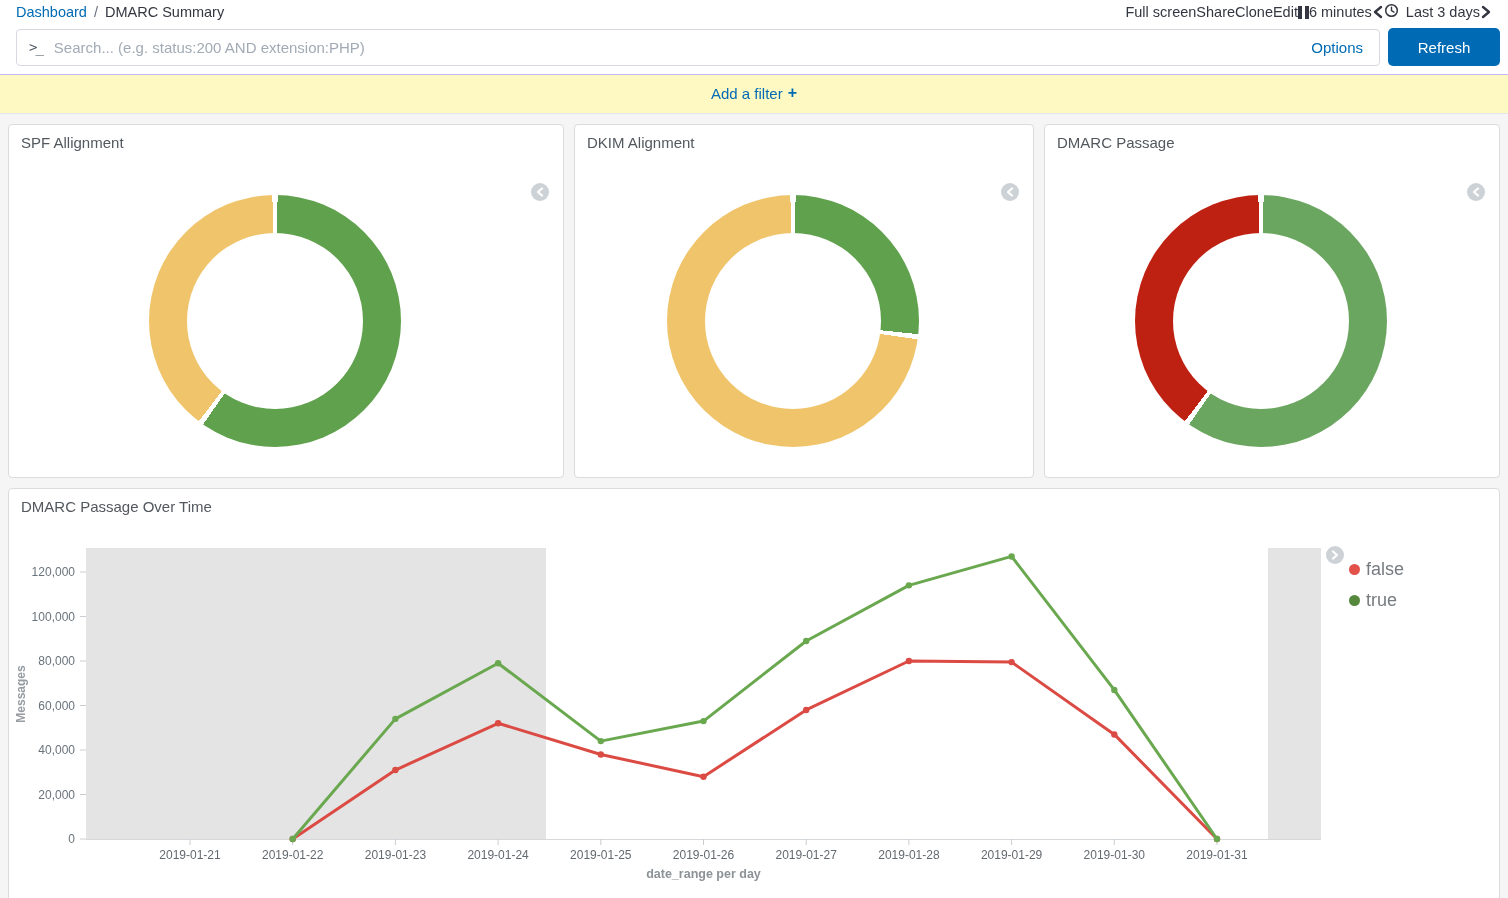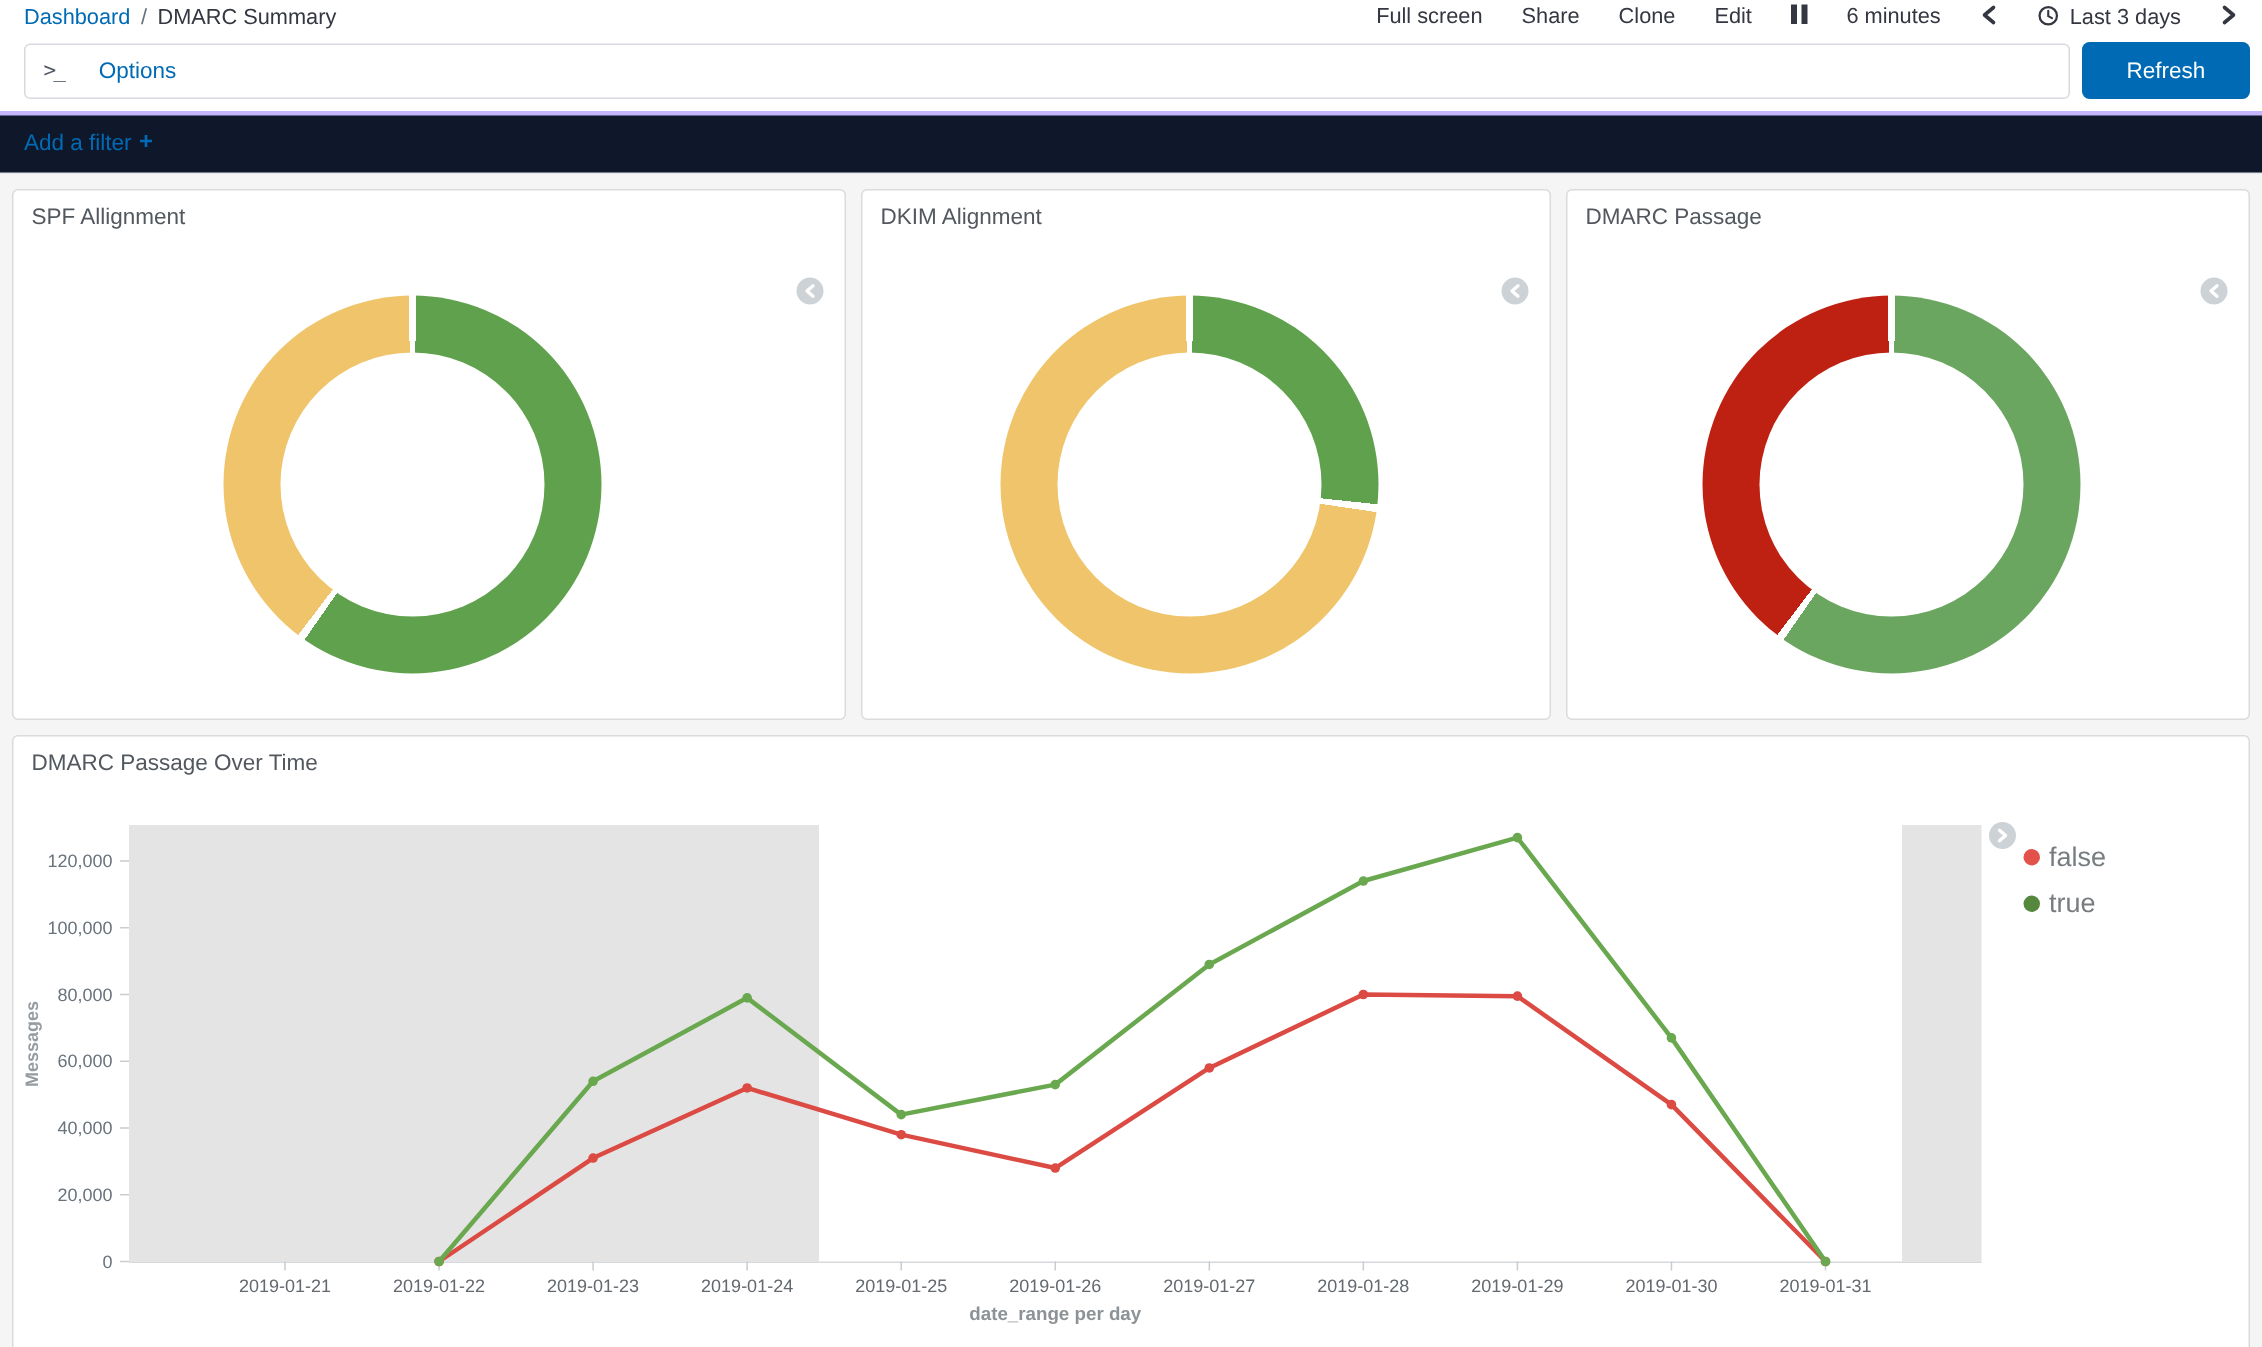--- a/index.html
+++ b/index.html
@@ -5,21 +5,21 @@
   * { margin:0; padding:0; box-sizing:border-box; }
   html,body { width:1508px; height:898px; overflow:hidden;
     font-family:"Liberation Sans","DejaVu Sans",sans-serif; background:#fff; }
 
   
   .header-bar { height:24px; display:flex; justify-content:space-between;
     align-items:center; padding:0 16px; background:#fff; }
   .breadcrumb { font-size:14.5px; color:#343741; display:flex; align-items:center; gap:7px; }
   .breadcrumb .crumb-link { color:#006BB4; cursor:pointer; text-decoration:none; }
   .breadcrumb .crumb-sep { color:#69707D; }
-  .top-menu { display:flex; gap:26px; font-size:14.5px; color:#343741; }
+  .top-menu { display:flex; align-items:center; font-size:14.5px; color:#343741; }
   .top-menu .menu-item { cursor:pointer; }
   .pause-icon { display:inline-flex; gap:3px; cursor:pointer; }
   .pause-icon i { display:block; width:4px; height:13px; background:#343741; }
   .chev { display:inline-flex; cursor:pointer; }
   .time-group { display:flex; align-items:center; gap:7px; }
 
   
   .search-row { display:flex; align-items:center; padding:4px 8px 8px 16px; background:#fff; }
   .search-box { flex:1; height:37px; border:1px solid #D6DAE0; border-radius:4px;
     background:#fff; display:flex; align-items:center; padding:0 16px 0 12px; }
@@ -27,22 +27,22 @@
     font-size:14px; color:#515A66; letter-spacing:-2px; margin-right:12px; }
   .search-input { flex:1; border:none; outline:none; font-size:15px; color:#343741;
     font-family:"Liberation Sans","DejaVu Sans",sans-serif; }
   .search-input::placeholder { color:#A2ABB5; }
   .options-link { color:#006BB4; font-size:15px; cursor:pointer; padding-left:12px; }
   .refresh-btn { width:112px; height:38px; margin-left:8px; background:#006BB4; color:#fff;
     font-size:15px; border:none; border-radius:5px; cursor:pointer;
     font-family:"Liberation Sans","DejaVu Sans",sans-serif; }
 
   
-  .filter-row { background:#0f172a; border-top:3px solid #c4b5fd; border-bottom:1px solid #E2E5E9;
-    padding:9px 16px 11px; font-size:15px; }
+  .filter-row { background:#fef9c3; border-top:1px solid #c4b5fd; border-bottom:1px solid #E2E5E9;
+    padding:9px 16px 11px; font-size:15px;text-align:center; }
   .add-filter { color:#006BB4; cursor:pointer; display:inline-flex; align-items:center; gap:5px; }
   .add-filter .plus { font-weight:700; font-size:16px; }
 
   
   .dashboard { background:#F5F5F5; padding:10px 8px 8px; height:786px; }
   .row1 { display:flex; gap:10px; }
   .panel { position:relative; background:#fff; border:1px solid #DBDBDB; border-radius:4px; }
   .panel-title { font-size:15px; color:#52585E; padding:9px 12px 0; }
   .p-small { height:354px; }
   .p1 { width:556px; } .p2 { width:460px; } .p3 { flex:1; }
@@ -103,20 +103,21 @@
       <svg width="12" height="14" viewBox="0 0 12 14">
           <polyline points="3,2 9,7 3,12" fill="none" stroke="#343741" stroke-width="2.4" stroke-linecap="round" stroke-linejoin="round"></polyline>
         </svg>
     </span>
   </div>
 </div>
 
 <div class="search-row">
   <div class="search-box">
     <span class="prompt-icon">&gt;_</span>
+    <input class="search-input" type="text" placeholder="Search... (e.g. status:200 AND extension:PHP)" style="">
     <span class="options-link">Options</span>
   </div>
   <button class="refresh-btn">Refresh</button>
 </div>
 
 <div class="filter-row">
   <span class="add-filter">
     <span>Add a filter</span>
     <span class="plus">+</span>
   </span>

